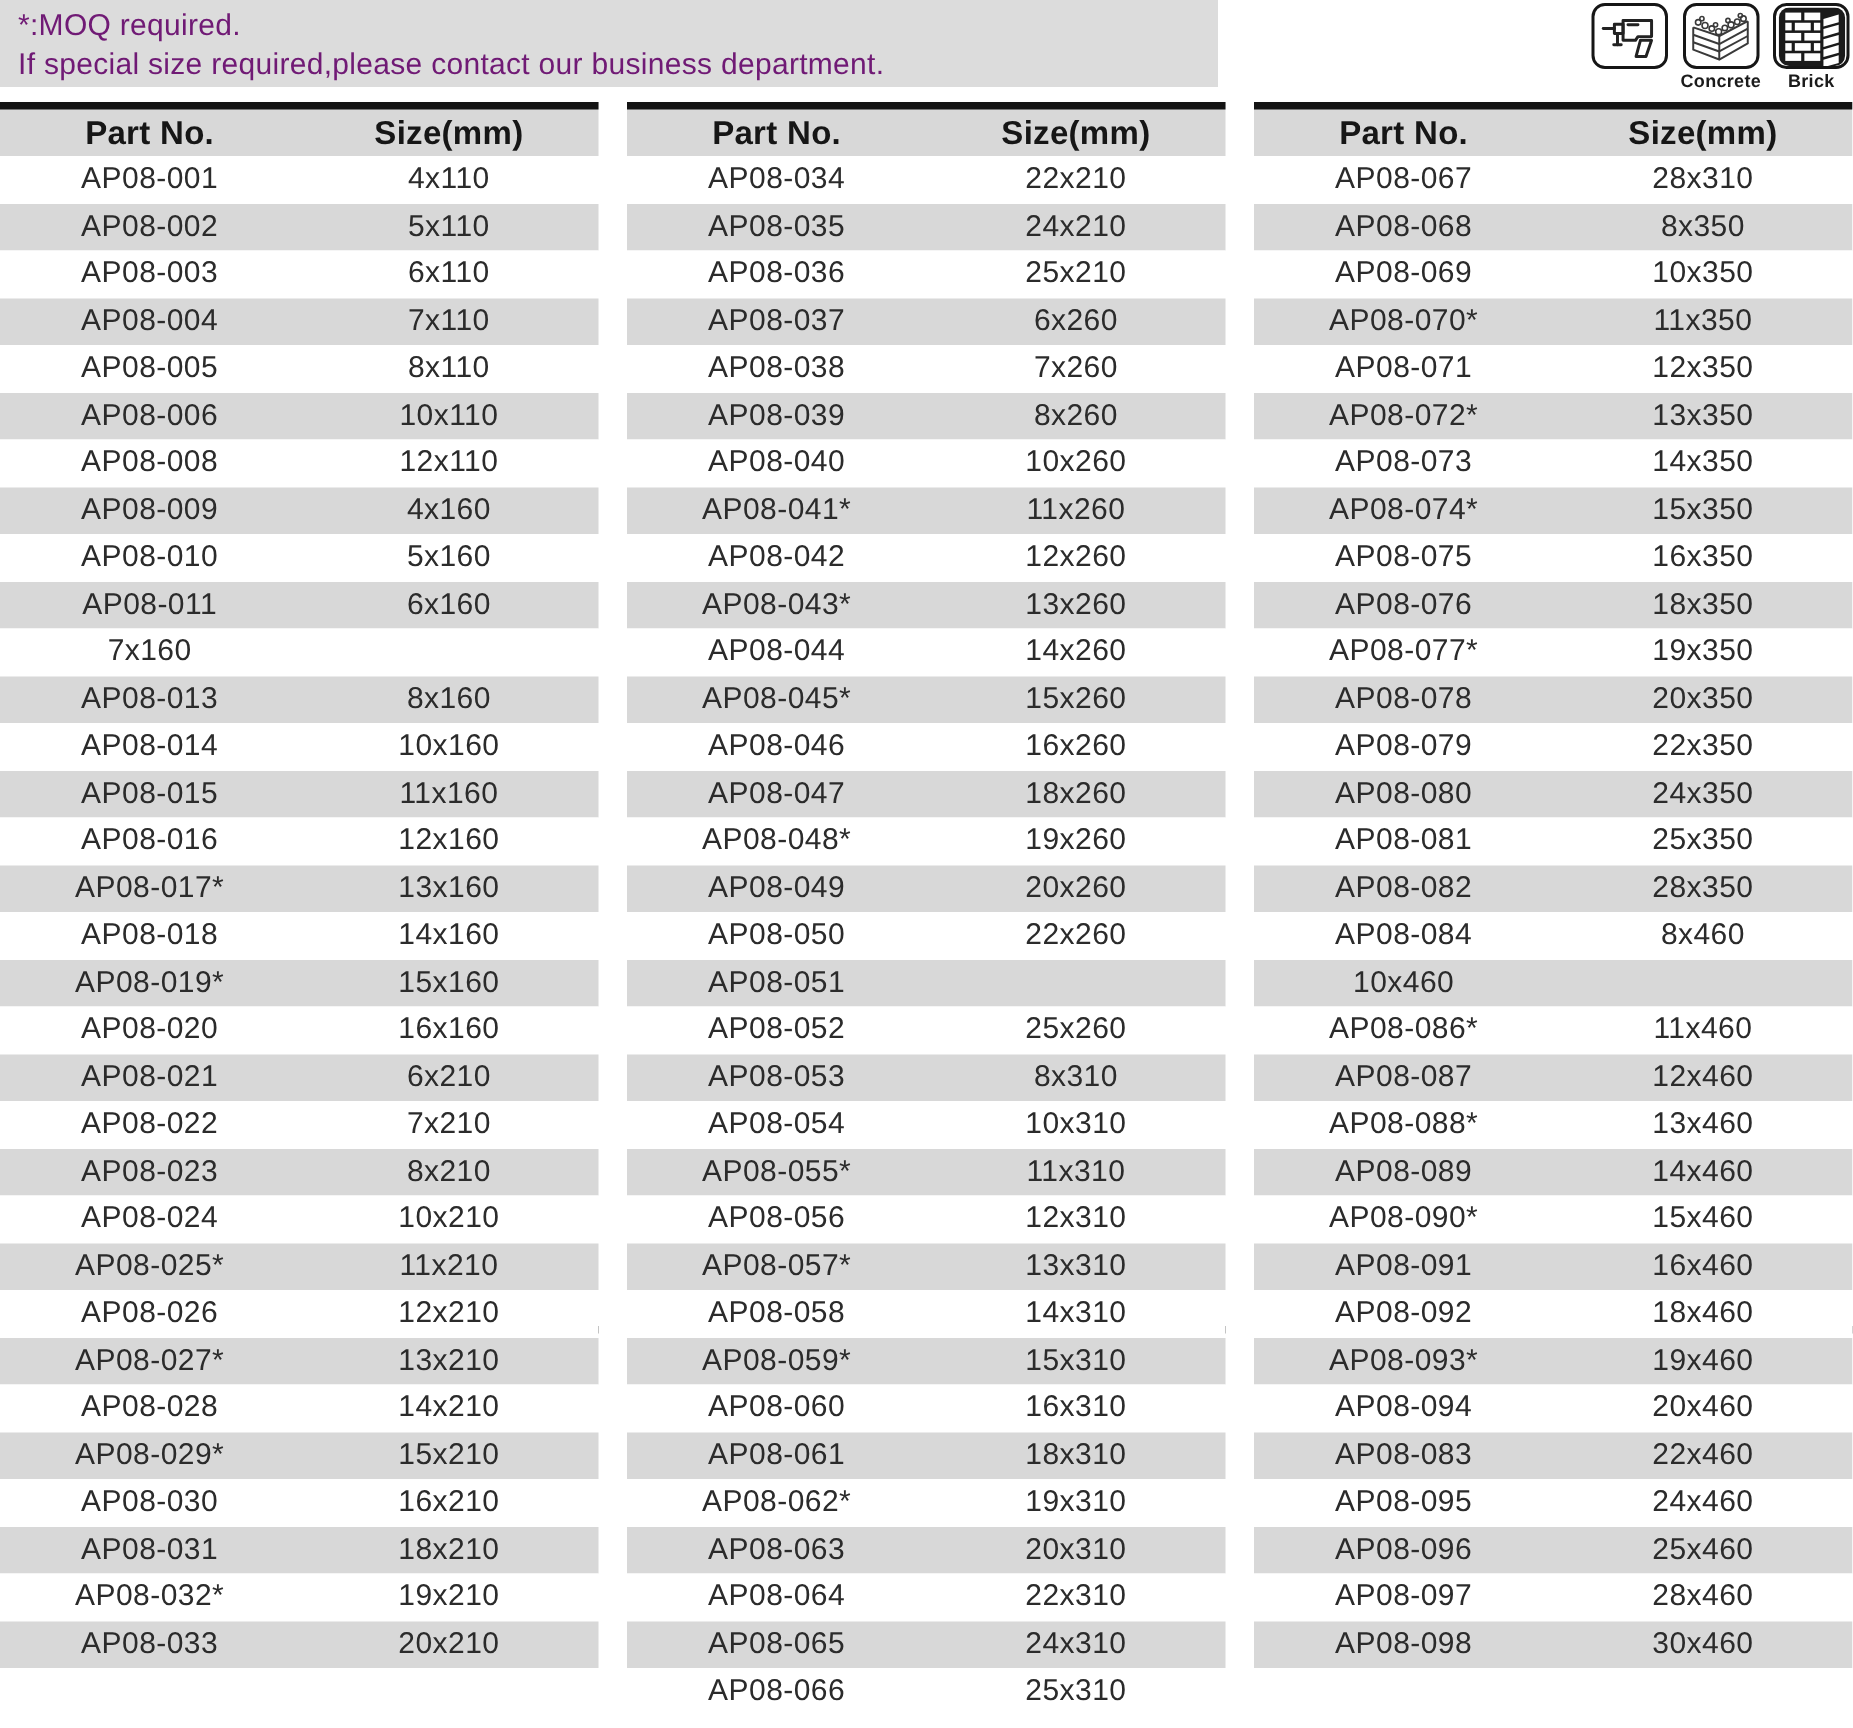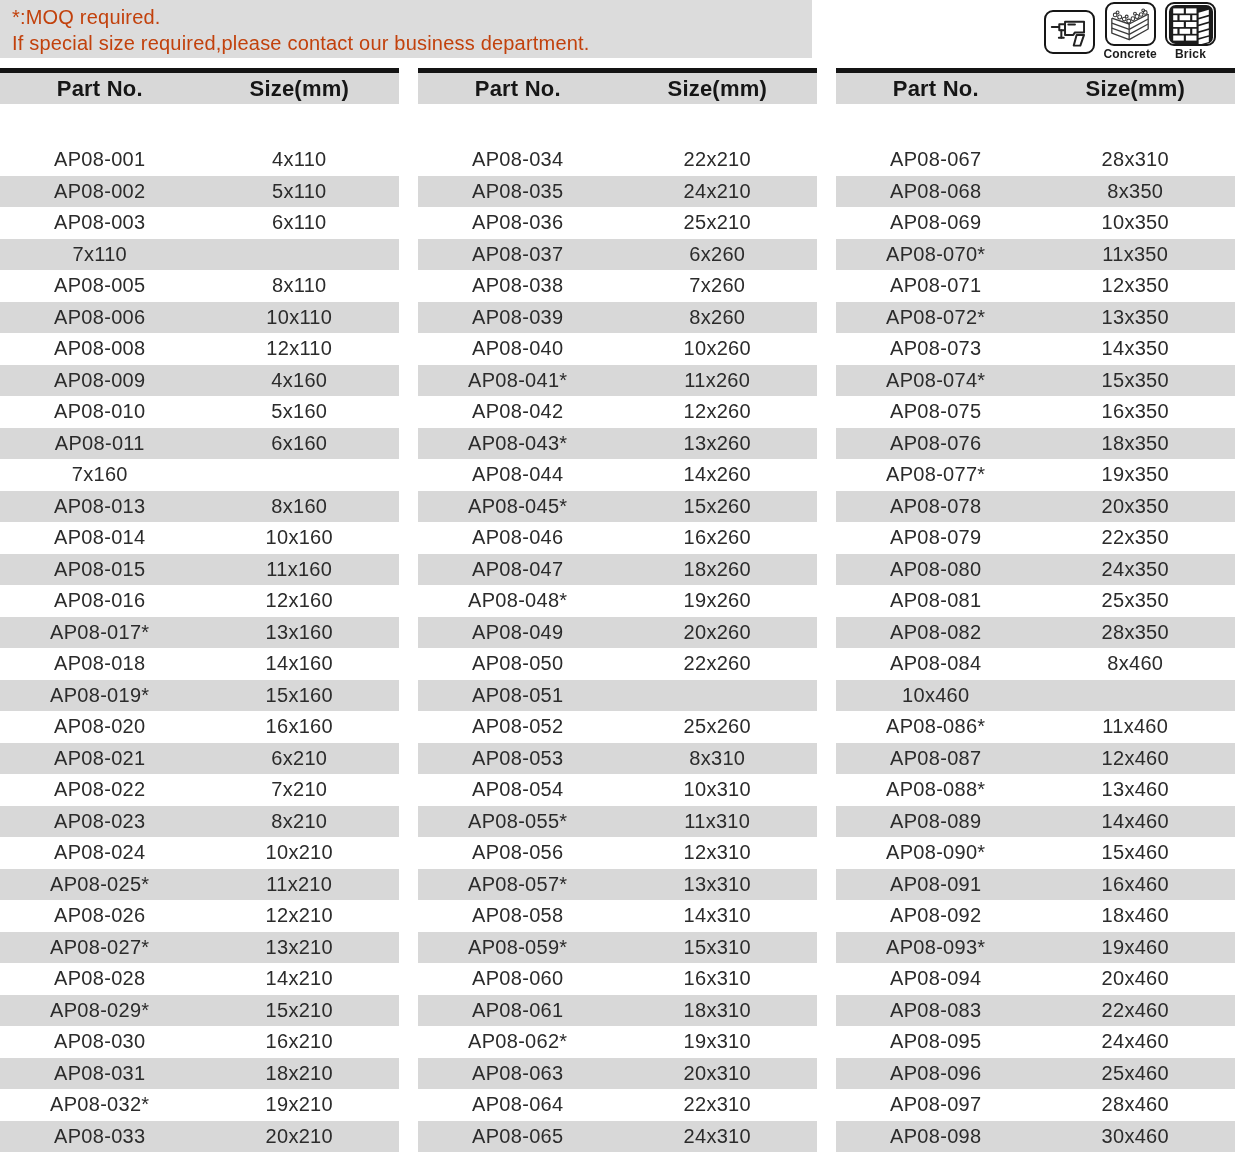--- a/index.html
+++ b/index.html
@@ -13,26 +13,26 @@
   .page { width: 1235px; height: 1152px; position: relative; }
 
   
   .topbar { position: relative; height: 68px; }
   .note {
     position: absolute; left: 0; top: 0;
     width: 812px; height: 58px;
     background: #dcdcdc;
     padding: 4px 12px 0 12px;
     font-size: 20px; line-height: 26px;
-    color: #c2410c;
+    color: #701a75;
     letter-spacing: 0.2px;
   }
   .legend {
-    position: absolute; right: 19px; top: 2px;
-    display: flex; gap: 8px; align-items: center;
+    position: absolute; right: 2px; top: 2px;
+    display: flex; gap: 8px; align-items: flex-start;
   }
   .legend-cell { display: flex; flex-direction: column; align-items: center; }
   .icon-box {
     width: 51px; height: 44px;
     border: 2.5px solid #161616; border-radius: 9px;
     background: #ffffff;
     display: flex; align-items: center; justify-content: center;
     overflow: hidden;
   }
   .icon-box.dark { background: #ffffff; padding: 0; border-width: 2.5px; }
@@ -47,21 +47,21 @@
   .thead {
     display: flex; height: 36px;
     border-top: 5px solid #141414;
     background: #d8d8d8;
   }
   .thead span {
     width: 50%; text-align: center;
     font-weight: bold; font-size: 22px; line-height: 31px;
     color: #161616; letter-spacing: 0.2px;
   }
-  .tbody { height: 780px; margin-top: 40px; }
+  .tbody { height: 780px; }
   .trow { display: flex; height: 31.5px; }
   .trow:nth-child(even) { background: #d8d8d8; }
   .trow:nth-child(odd)  { background: #ffffff; }
   .cell {
     width: 50%; text-align: center;
     font-size: 20px; line-height: 31.5px;
     color: #2b2b2b; letter-spacing: 0.3px;
     white-space: nowrap;
   }
 </style>
@@ -174,20 +174,21 @@
             <span class="cell">AP08-002</span>
             <span class="cell">5x110</span>
           </div>
 
           <div class="trow">
             <span class="cell">AP08-003</span>
             <span class="cell">6x110</span>
           </div>
 
           <div class="trow">
+            <span class="cell">AP08-004</span>
             <span class="cell">7x110</span>
           </div>
 
           <div class="trow">
             <span class="cell">AP08-005</span>
             <span class="cell">8x110</span>
           </div>
 
           <div class="trow">
             <span class="cell">AP08-006</span>

